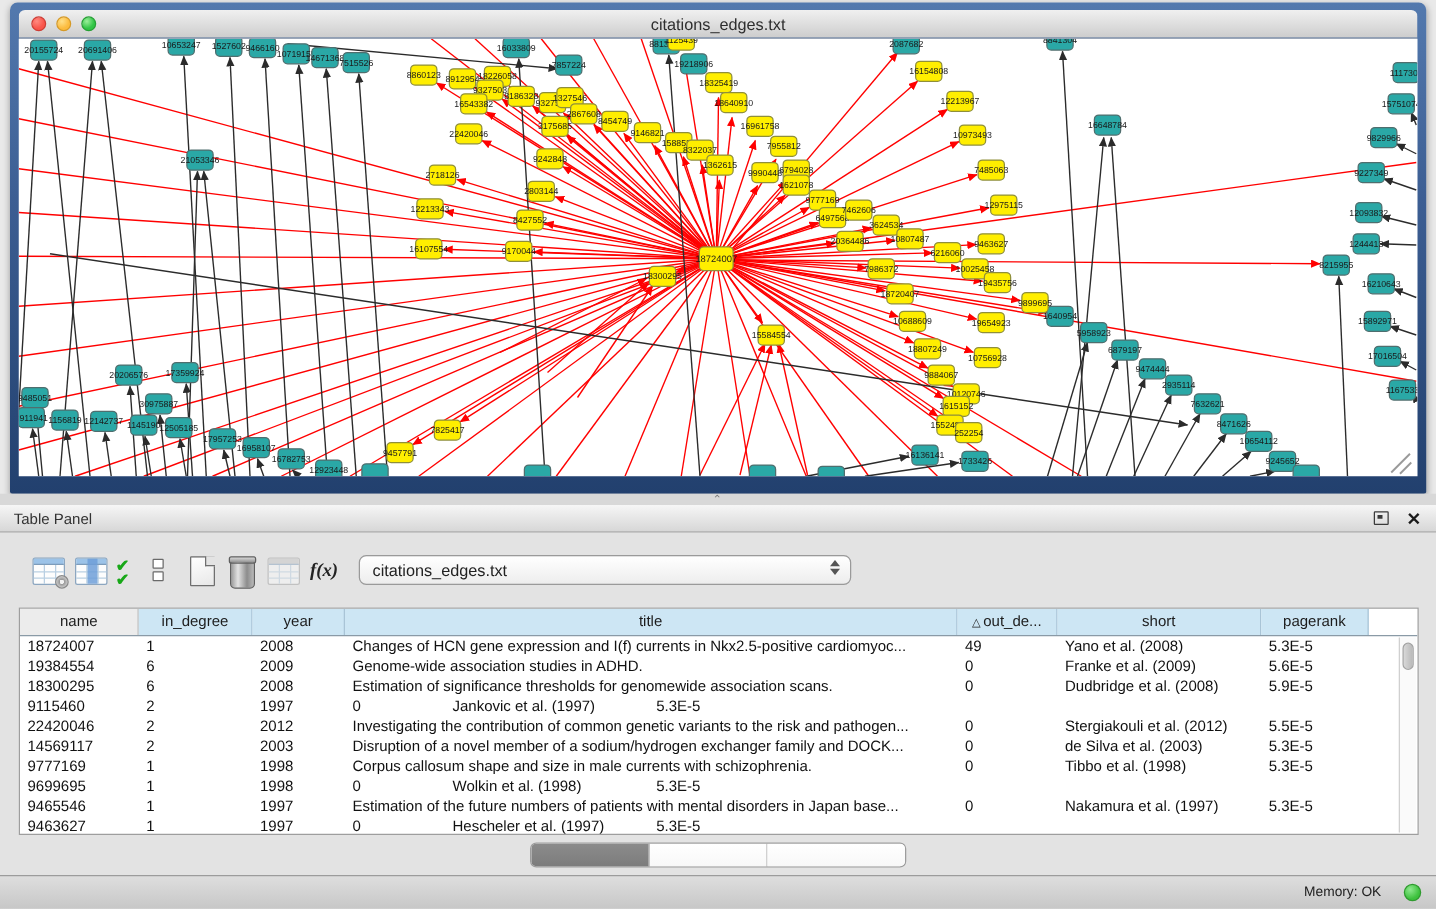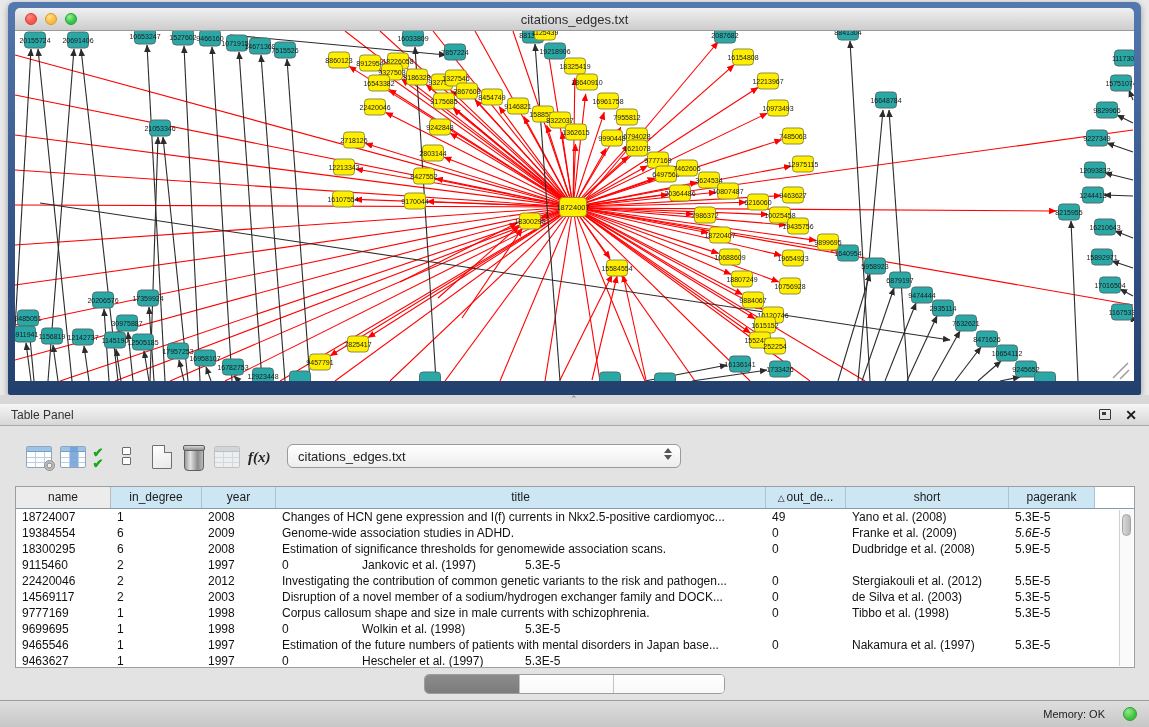--- a/index.html
+++ b/index.html
@@ -830,21 +830,21 @@
           <div class="td" style="width: 163px;">Yano et al. (2008)</div>
           <div class="td" style="width: 86px;">5.3E-5</div>
         </div>
         <div class="tr">
           <div class="td" style="width: 95px;">19384554</div>
           <div class="td" style="width: 91px;">6</div>
           <div class="td" style="width: 74px;">2009</div>
           <div class="td" style="width: 490px;">Genome-wide association studies in ADHD.</div>
           <div class="td" style="width: 80px;">0</div>
           <div class="td" style="width: 163px;">Franke et al. (2009)</div>
-          <div class="td" style="width: 86px; font-style: italic;">5.6E-5</div>
+          <div class="td" style="width: 86px;">5.6E-5</div>
         </div>
         <div class="tr">
           <div class="td" style="width: 95px;">18300295</div>
           <div class="td" style="width: 91px;">6</div>
           <div class="td" style="width: 74px;">2008</div>
           <div class="td" style="width: 490px;">Estimation of significance thresholds for genomewide association scans.</div>
           <div class="td" style="width: 80px;">0</div>
           <div class="td" style="width: 163px;">Dudbridge et al. (2008)</div>
           <div class="td" style="width: 86px;">5.9E-5</div>
         </div>

